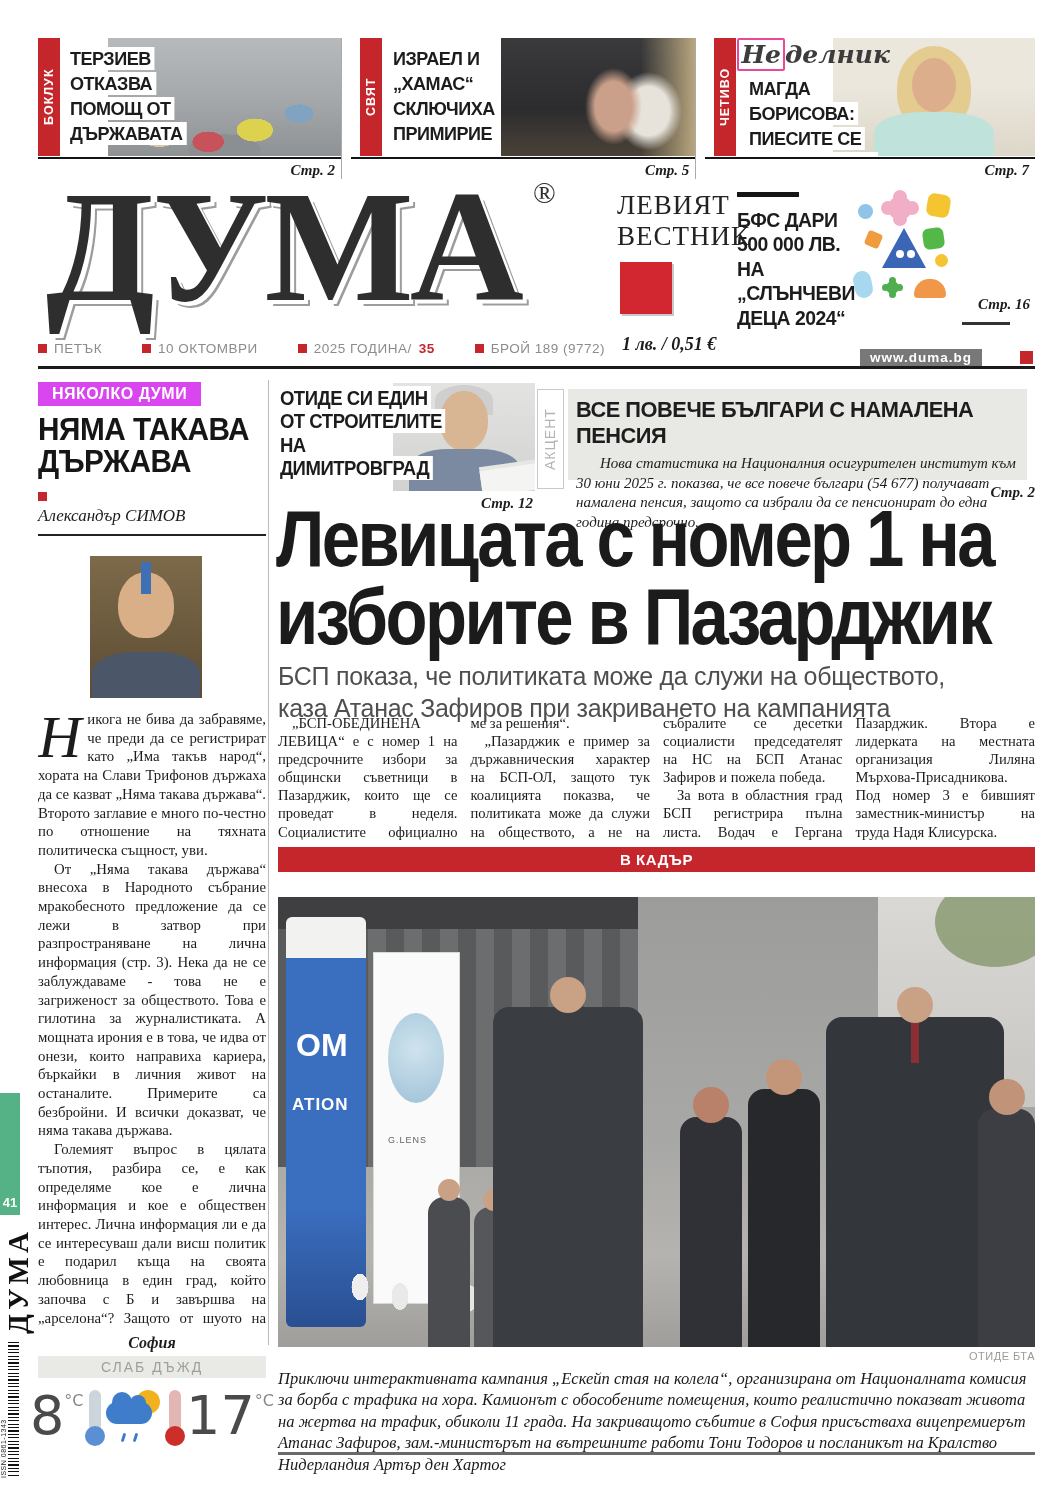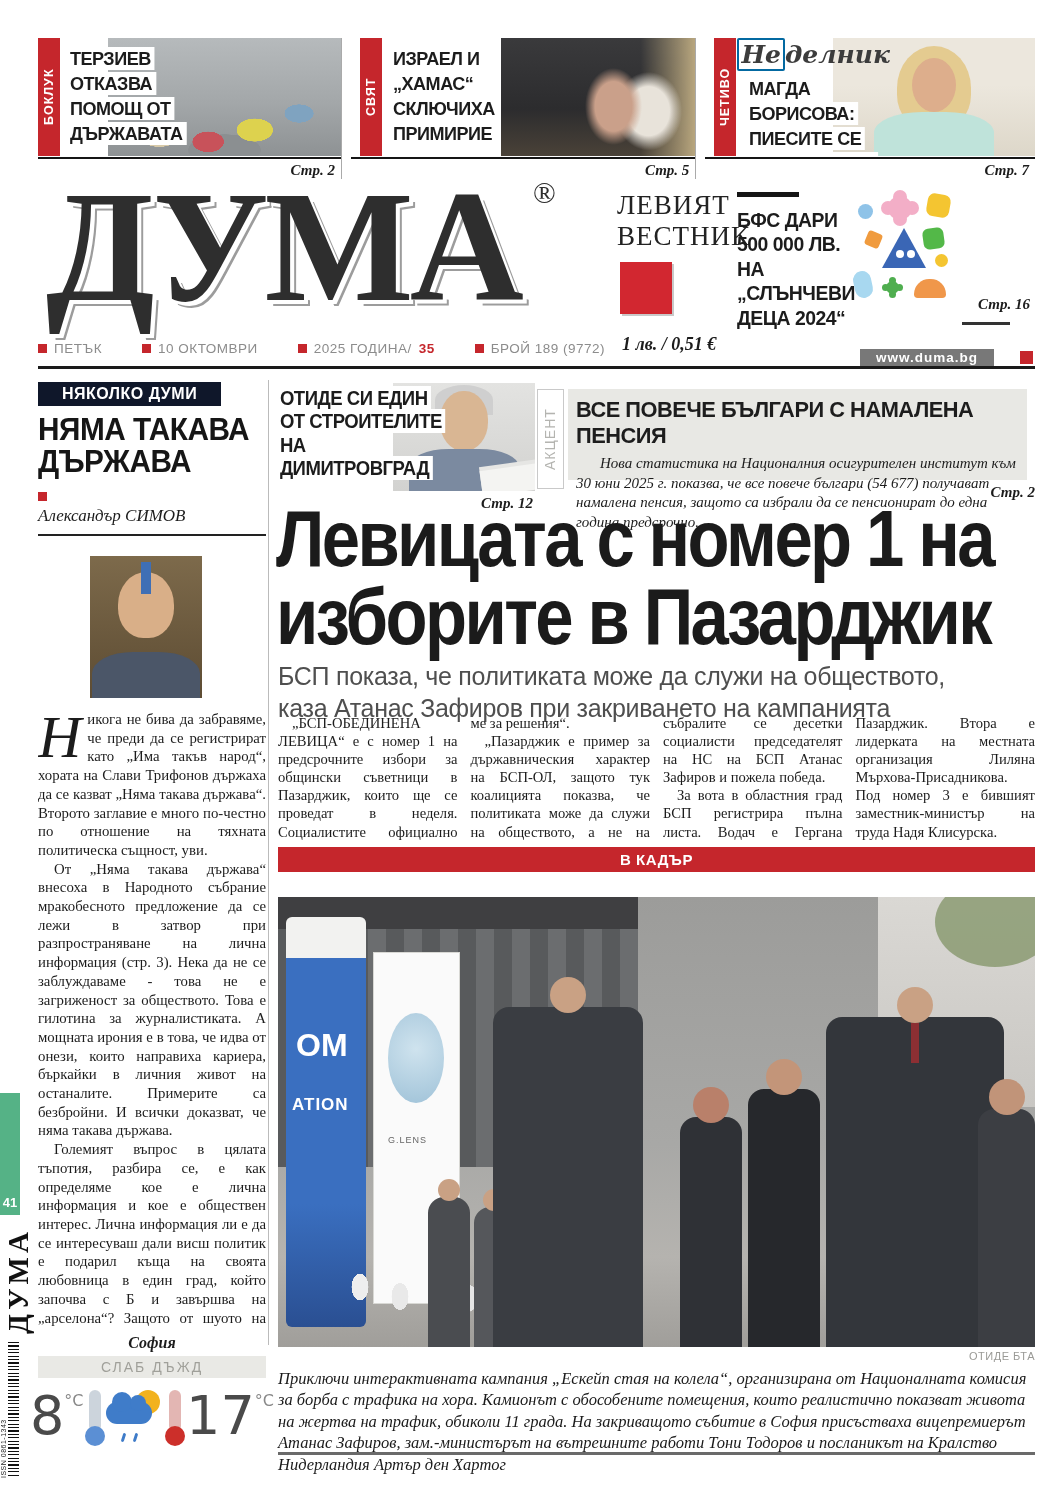--- a/index.html
+++ b/index.html
@@ -21,21 +21,21 @@
          font-family:"Liberation Sans",sans-serif;font-weight:700;font-size:12.5px;letter-spacing:1px;
          writing-mode:vertical-rl;transform:rotate(180deg);text-align:center;line-height:22px;}
   .t2 .t-tag,.t3 .t-tag{left:9px;}
   .t-photo{position:absolute;top:0;bottom:0;right:0;}
   .t-title{position:absolute;z-index:2;font-size:19px;line-height:1.32;transform:scaleX(.95);transform-origin:left top;}
   .wbox{background:#fff;padding:1px 4px 1px 2px;box-decoration-break:clone;-webkit-box-decoration-break:clone;}
   .t-rule{border-top:2px solid #151515;margin-top:1px;}
   .t-page{text-align:right;padding:3px 6px 0 0;}
   .brand{position:absolute;z-index:2;left:32px;top:2px;font-size:25px;font-style:italic;font-weight:700;
          font-family:"DejaVu Serif",serif;color:#3c3c3c;}
-  .brand .b1{border:2px solid #0369a1;padding:0 2px;border-radius:2px;}
+  .brand .b1{border:2px solid #ec4899;padding:0 2px;border-radius:2px;}
 
   
   .ph-garbage{left:70px;background:
     radial-gradient(34px 20px at 22% 82%,#d7c9a8 0 60%,transparent 61%),
     radial-gradient(26px 17px at 43% 88%,#c8525a 0 60%,transparent 61%),
     radial-gradient(30px 19px at 63% 78%,#ddd24e 0 60%,transparent 61%),
     radial-gradient(24px 15px at 82% 64%,#7fa3c0 0 60%,transparent 61%),
     radial-gradient(60px 26px at 50% 95%,#8b8f91 0 60%,transparent 61%),
     linear-gradient(180deg,#b6babc 0%,#a3a7a9 55%,#8e9294 100%);}
   .ph-israel{left:150px;background:
@@ -72,35 +72,35 @@
      border-bottom:40px solid #3a66b5;}
   .p-eyes{left:44px;top:62px;width:8px;height:8px;border-radius:50%;background:#fff;box-shadow:11px 0 0 #fff;}
   .p-gsq{right:10px;top:40px;width:21px;height:21px;background:#53b848;border-radius:6px;transform:rotate(-8deg);}
   .p-ycir{right:6px;top:66px;width:13px;height:13px;background:#f4c531;border-radius:50%;}
   .p-pill{left:2px;bottom:2px;width:18px;height:27px;background:#a8d8f0;border-radius:9px;transform:rotate(-12deg);}
   .p-gfl{left:34px;bottom:6px;width:13px;height:13px;background:#4fae4f;border-radius:50%;
      box-shadow:-7px 0 0 -3px #4fae4f,7px 0 0 -3px #4fae4f,0 -7px 0 -3px #4fae4f,0 7px 0 -3px #4fae4f;}
   .p-mound{right:8px;bottom:2px;width:32px;height:19px;background:#f0974a;border-radius:16px 16px 4px 4px;}
   .price{left:622px;top:334px;font-size:18px;font-weight:700;font-style:italic;}
   .site-bar{left:860px;top:349px;background:#787878;color:#fff;font-family:"Liberation Sans",sans-serif;
-     font-weight:700;font-size:13.5px;letter-spacing:1px;padding:1px 16px;}
+     font-weight:700;font-size:13.5px;letter-spacing:1px;padding:1px 10px;}
   .site-sq{left:1020px;top:351px;width:13px;height:13px;background:#c5262c;}
 
   
   .dateline{left:38px;top:341px;display:flex;gap:40px;font-family:"Liberation Sans",sans-serif;
      font-size:13.5px;color:#8c8c8c;letter-spacing:.5px;align-items:center;}
   .dl-item{display:flex;align-items:center;gap:7px;}
   .dl-sq{width:9px;height:9px;background:#c5262c;display:inline-block;}
   .dl-red{color:#c5262c;font-weight:700;}
   .main-rule{left:38px;top:366px;width:997px;height:3px;background:#1a1a1a;}
 
   
   .col-divider{left:268px;top:380px;width:1px;height:965px;background:#bbb;}
-  .op-label{left:38px;top:382px;background:#0f172a;color:#fff;font-family:"Liberation Sans",sans-serif;
-     font-weight:700;font-size:16px;padding:3px 24px;letter-spacing:.5px;}
+  .op-label{left:38px;top:382px;background:#d946ef;color:#fff;font-family:"Liberation Sans",sans-serif;
+     font-weight:700;font-size:16px;padding:3px 14px;letter-spacing:.5px;}
   .op-title{left:38px;top:414px;width:240px;font-size:31px;line-height:1.03;color:#161616;transform:scaleX(.96);transform-origin:left top;}
   .op-bullet{left:38px;top:492px;width:9px;height:9px;background:#c5262c;}
   .op-author{left:38px;top:506px;font-size:17px;}
   .op-rule{left:38px;top:534px;width:228px;height:2px;background:#222;}
   .op-photo{left:90px;top:556px;width:112px;height:142px;background:linear-gradient(180deg,#7d6a4b,#5d4c33);overflow:hidden;}
   .op-photo .face{position:absolute;left:50%;top:16px;transform:translateX(-50%);width:56px;height:66px;
      background:#d9af88;border-radius:50% 50% 45% 45%;}
   .op-photo .torso{position:absolute;left:50%;bottom:-10px;transform:translateX(-50%);width:108px;height:56px;
      background:#4b5668;border-radius:38% 38% 0 0;}
   .op-photo .tie{position:absolute;left:50%;bottom:0;transform:translateX(-50%);width:10px;height:32px;background:#3f6fb5;}

